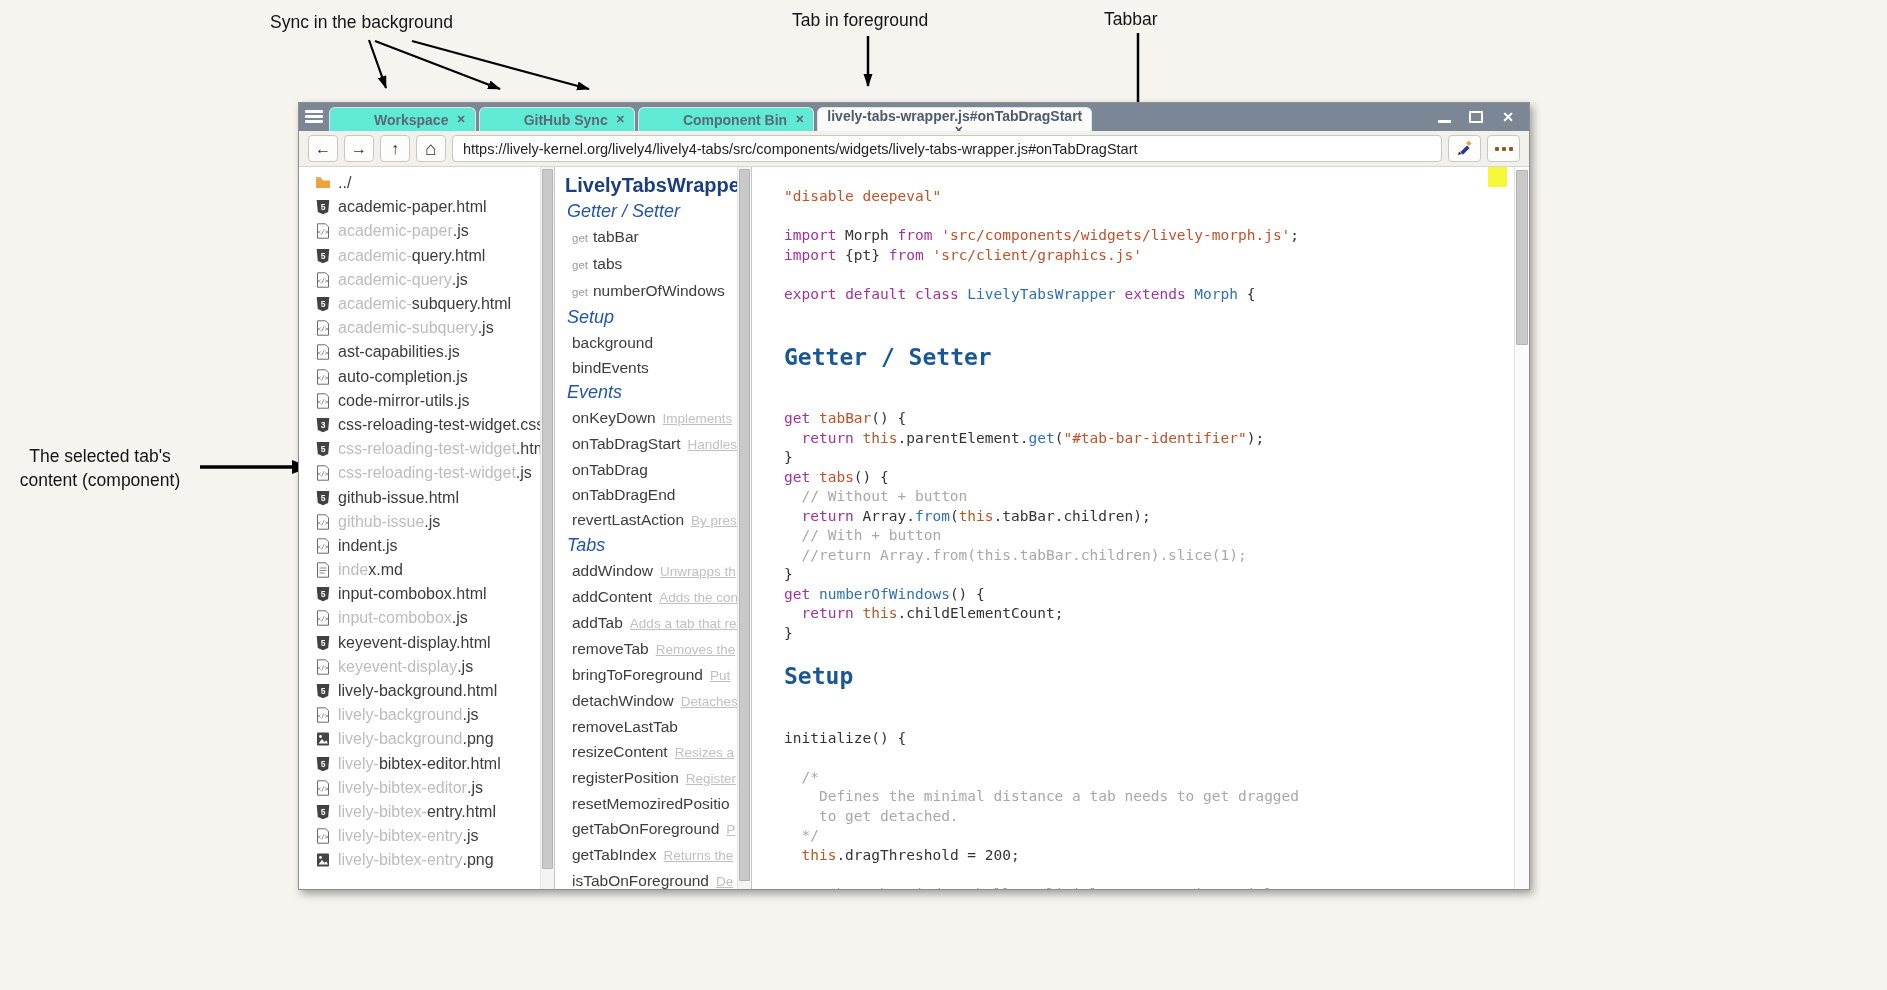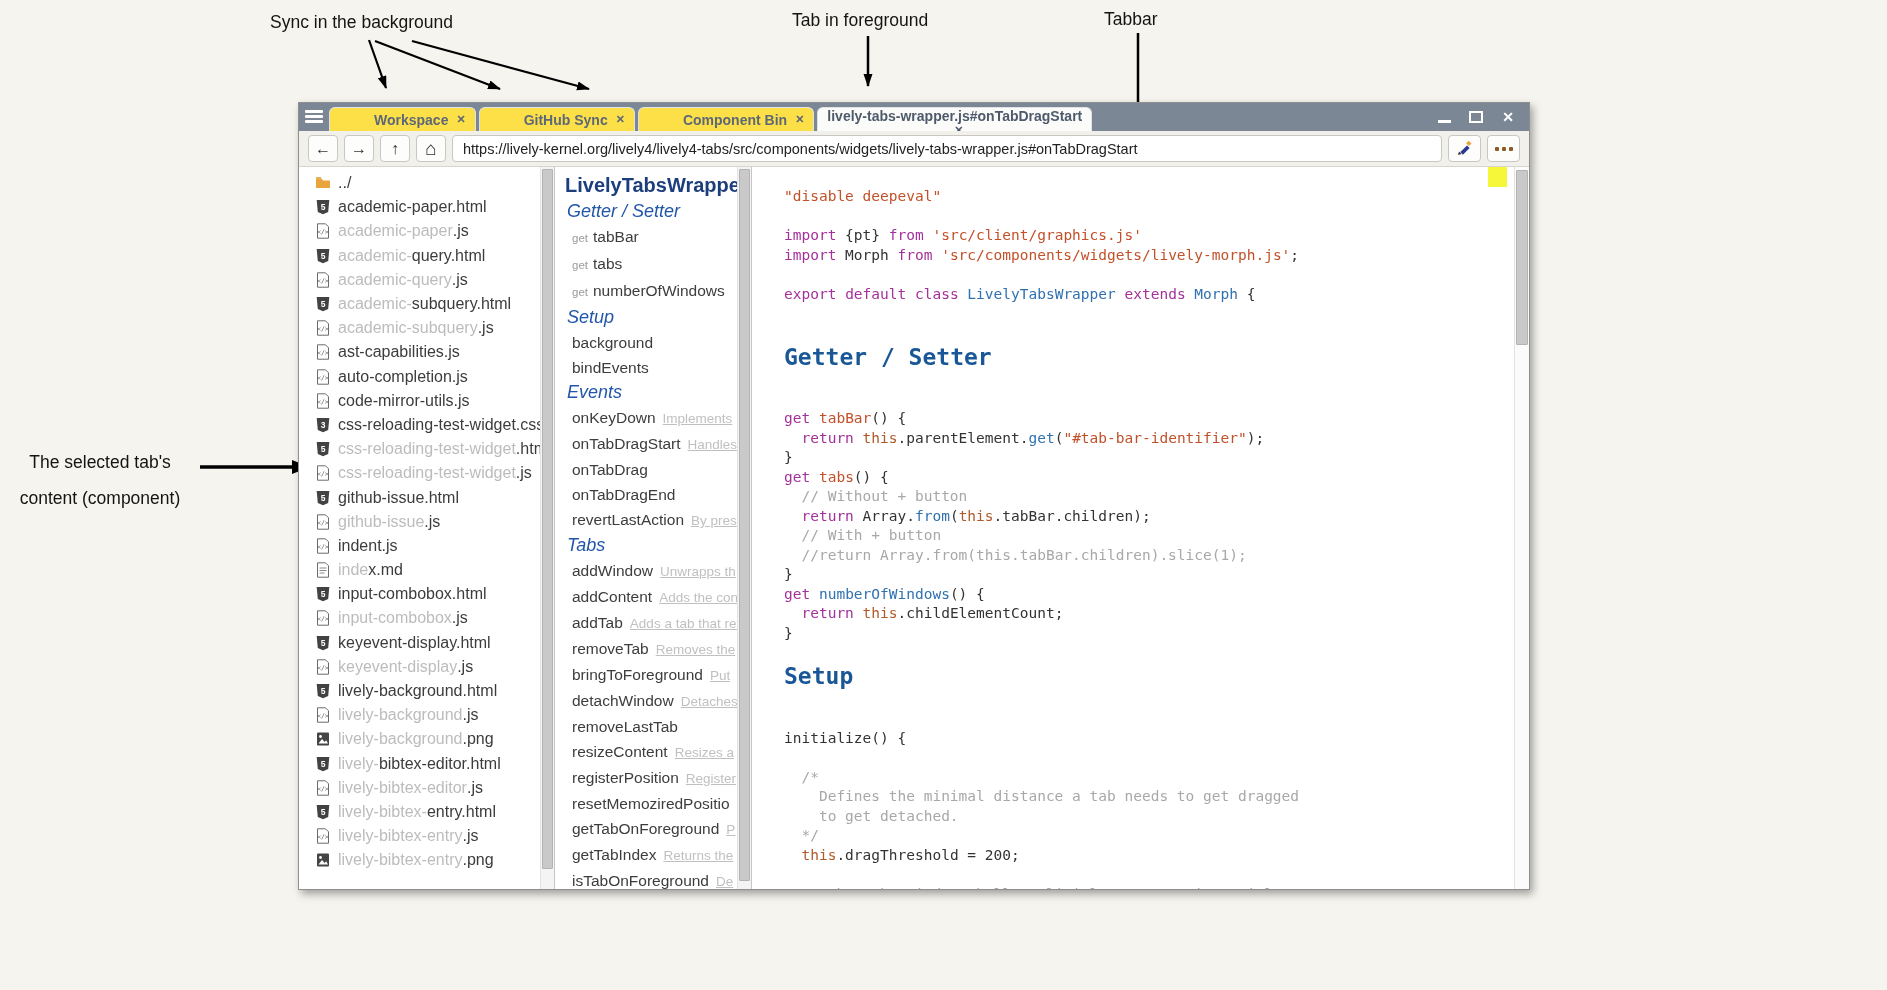--- a/index.html
+++ b/index.html
@@ -5,21 +5,21 @@
   html,body{margin:0;padding:0;}
   body{
     position:relative;width:1887px;height:990px;overflow:hidden;
     background:#f5f4ee;font-family:"Liberation Sans",sans-serif;
   }
   
   .annotation{position:absolute;color:#141414;font-size:17.5px;}
   #ann-tabs-bg{left:270px;top:12px;}
   #ann-tab-fg{left:792px;top:10px;}
   #ann-tabbar{left:1104px;top:9px;}
-  #ann-selected{left:6px;top:444px;width:188px;text-align:center;line-height:36px;}
+  #ann-selected{left:6px;top:444px;width:188px;text-align:center;line-height:24px;}
   #arrow-overlay{position:absolute;left:0;top:0;pointer-events:none;}
 
   
   .window{
     position:absolute;left:298px;top:102px;width:1232px;height:788px;
     background:#fff;border:1px solid #8f8f8f;box-sizing:border-box;
     box-shadow:3px 4px 8px rgba(0,0,0,.35);
     display:flex;flex-direction:column;
   }
   
@@ -27,21 +27,21 @@
     height:28px;flex:none;background:#7c8795;display:flex;align-items:flex-end;
     padding-left:4px;position:relative;
   }
   .hamburger{width:18px;height:13px;margin:0 6px 8px 2px;display:flex;flex-direction:column;justify-content:space-between;flex:none;cursor:pointer;}
   .hamburger span{display:block;height:3px;background:#fff;border-radius:1px;}
   .tab{
     height:23px;display:flex;align-items:center;padding:0 9px;margin-right:3px;
     border:1px solid #dfe3e8;border-bottom:none;border-radius:6px 6px 0 0;
     font-size:14px;font-weight:bold;white-space:nowrap;cursor:pointer;
   }
-  .tab.bg{background:#fde047;color:#5d6877;padding-left:44px;}
+  .tab.bg{background:#5eead4;color:#5d6877;padding-left:44px;}
   .tab.fg{background:#fbfbfa;color:#4d5a6b;flex-direction:column;}
   .tab .x{margin-left:8px;font-size:11px;}
   .win-controls{position:absolute;right:14px;top:7px;display:flex;gap:18px;align-items:center;height:14px;}
   .wc{display:flex;align-items:center;justify-content:center;width:14px;height:14px;cursor:pointer;}
   .wc-min{width:13px;height:3px;background:#fff;margin-top:8px;}
   .wc-max{width:10px;height:8px;border:2px solid #fff;}
   .wc-close{color:#fff;font-size:14px;font-weight:bold;line-height:14px;}
 
   
   .navbar{
@@ -462,22 +462,22 @@
         </div>
       <div class="vscroll">
         <div class="vthumb" style="top:2px;height:712px;"></div>
       </div>
     </div>
 
     <div class="editor">
       <div id="code-area">
           <div class="code-line"><span class="tk-str">"disable deepeval"</span></div>
           <div class="code-line">&nbsp;</div>
+          <div class="code-line"><span class="tk-kw">import</span><span class="tk-pl"> Morph </span><span class="tk-kw">from</span><span class="tk-pl"> </span><span class="tk-str">'src/components/widgets/lively-morph.js'</span><span class="tk-pl">;</span></div>
           <div class="code-line"><span class="tk-kw">import</span><span class="tk-pl"> {pt} </span><span class="tk-kw">from</span><span class="tk-pl"> </span><span class="tk-str">'src/client/graphics.js'</span></div>
-          <div class="code-line"><span class="tk-kw">import</span><span class="tk-pl"> Morph </span><span class="tk-kw">from</span><span class="tk-pl"> </span><span class="tk-str">'src/components/widgets/lively-morph.js'</span><span class="tk-pl">;</span></div>
           <div class="code-line">&nbsp;</div>
           <div class="code-line"><span class="tk-kw">export</span><span class="tk-pl"> </span><span class="tk-kw">default</span><span class="tk-pl"> </span><span class="tk-kw">class</span><span class="tk-pl"> </span><span class="tk-def">LivelyTabsWrapper</span><span class="tk-pl"> </span><span class="tk-kw">extends</span><span class="tk-pl"> </span><span class="tk-def">Morph</span><span class="tk-pl"> {</span></div>
           <div class="code-line">&nbsp;</div>
           <div class="code-head">Getter / Setter</div>
           <div class="code-line">&nbsp;</div>
           <div class="code-line"><span class="tk-kw">get</span><span class="tk-pl"> </span><span class="tk-prop">tabBar</span><span class="tk-pl">() {</span></div>
           <div class="code-line"><span class="tk-pl">  </span><span class="tk-kw">return</span><span class="tk-pl"> </span><span class="tk-ths">this</span><span class="tk-pl">.parentElement.</span><span class="tk-def">get</span><span class="tk-pl">(</span><span class="tk-str">"#tab-bar-identifier"</span><span class="tk-pl">);</span></div>
           <div class="code-line"><span class="tk-pl">}</span></div>
           <div class="code-line"><span class="tk-kw">get</span><span class="tk-pl"> </span><span class="tk-prop">tabs</span><span class="tk-pl">() {</span></div>
           <div class="code-line"><span class="tk-pl">  </span><span class="tk-cmt">// Without + button</span></div>

